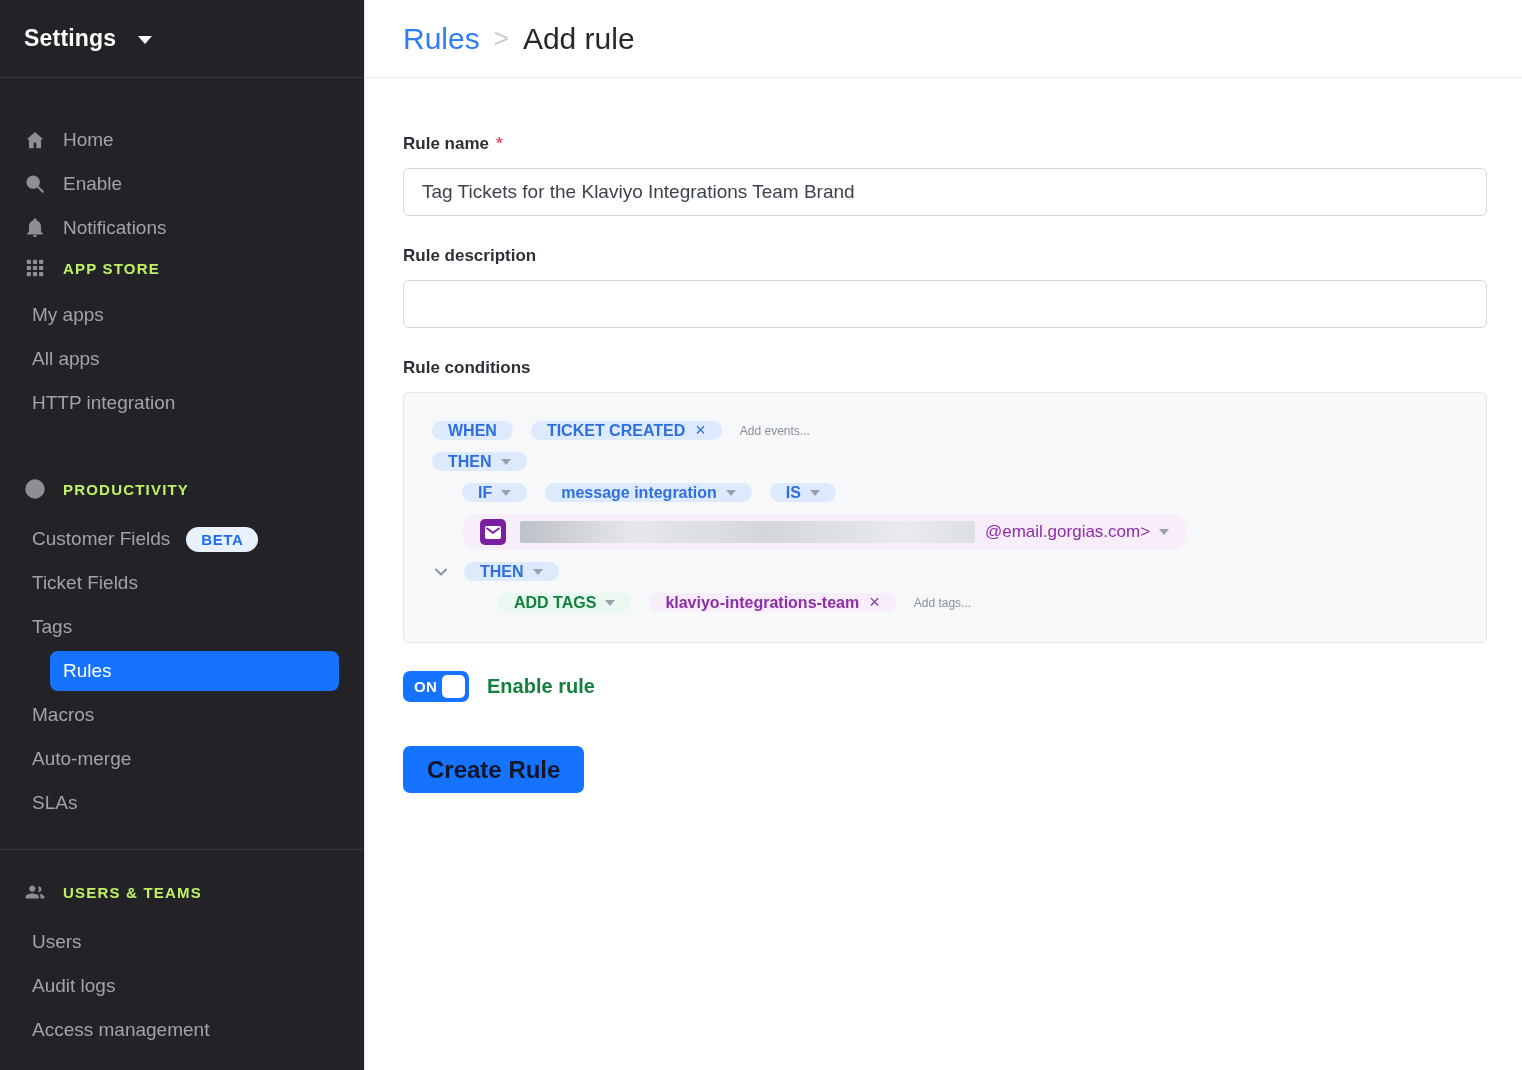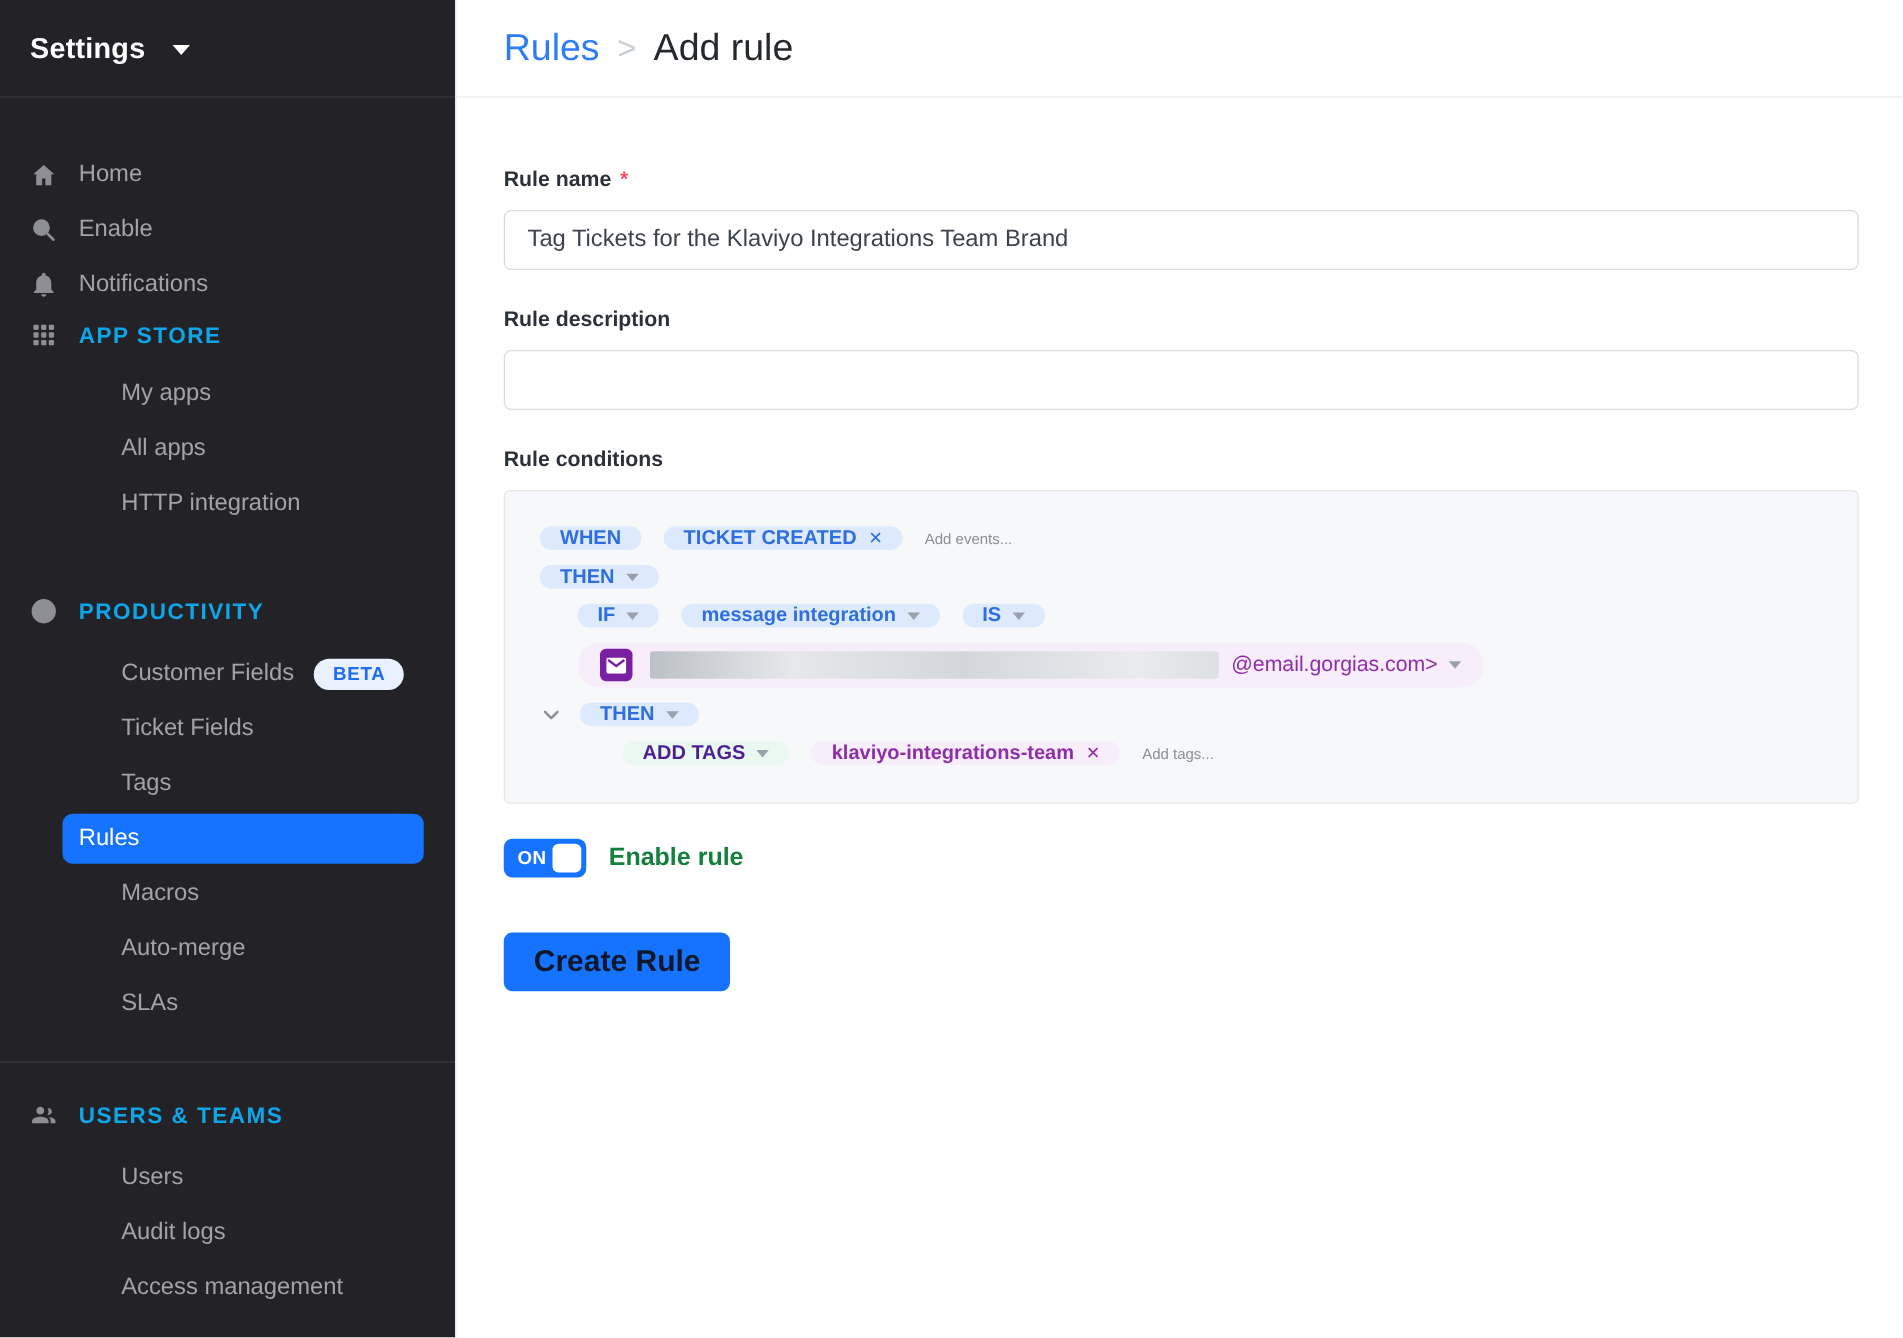--- a/index.html
+++ b/index.html
@@ -33,25 +33,25 @@
     border-left: 7px solid transparent; border-right: 7px solid transparent;
     border-top: 8px solid #ffffff;
   }
   .nav { padding-top: 40px; }
   .nav-item {
     height: 44px; display: flex; align-items: center;
     padding-left: 24px; font-size: 19px; color: #a2a3a8; cursor: pointer;
   }
   .nav-item .icon { width: 22px; height: 22px; margin-right: 17px; display: flex; align-items: center; justify-content: center; color: #8e8f94; }
   .nav-item .icon svg { width: 22px; height: 22px; fill: currentColor; }
-  .nav-sub { padding-left: 97px; }
+  .nav-sub { padding-left: 32px; }
   .nav-section {
     height: 36px; display: flex; align-items: center;
-    padding-left: 24px; font-size: 18px; font-weight: 700;
-    letter-spacing: 1.2px; color: #0ea5e9; text-transform: uppercase;
+    padding-left: 24px; font-size: 15px; font-weight: 700;
+    letter-spacing: 1.2px; color: #bef264; text-transform: uppercase;
   }
   .nav-section .icon { width: 22px; height: 22px; margin-right: 17px; display: flex; align-items: center; justify-content: center; color: #8e8f94; }
   .nav-section .icon svg { width: 22px; height: 22px; fill: currentColor; }
   .nav-item.selected {
     background: #1673ff; color: #ffffff; border-radius: 8px;
     margin: 0 25px 0 50px; padding-left: 13px; height: 40px;
     margin-top: 2px; margin-bottom: 2px;
   }
   .gap-lg { height: 46px; }
   .gap-md { height: 10px; }
@@ -92,21 +92,21 @@
   }
   .cond-row { display: flex; align-items: center; margin-bottom: 12px; }
   .cond-row:last-child { margin-bottom: 0; }
   .chip {
     height: 19px; display: inline-flex; align-items: center;
     border-radius: 17px; padding: 0 16px; font-size: 16px; font-weight: 700;
     white-space: nowrap; cursor: pointer;
   }
   .chip-blue { background: #dde9fc; color: #2e6fdd; }
   .chip-pink { background: #f8edfb; color: #8e2da8; }
-  .chip-green { background: #e9f8f0; color: #4c1d95; }
+  .chip-green { background: #e9f8f0; color: #15803d; }
   .chip .x { margin-left: 10px; font-weight: 400; font-size: 18px; cursor: pointer; }
   .caret {
     width: 0; height: 0; margin-left: 9px;
     border-left: 5px solid transparent; border-right: 5px solid transparent;
     border-top: 6px solid #9aa1ac;
   }
   .chip-gap { width: 18px; }
   .placeholder { color: #8a9098; font-size: 12px; margin-left: 18px; }
   .indent-1 { width: 30px; }
   .indent-if { width: 30px; }

